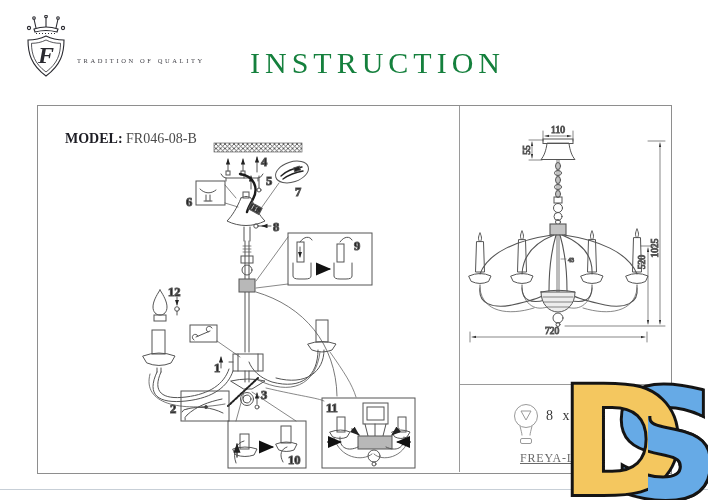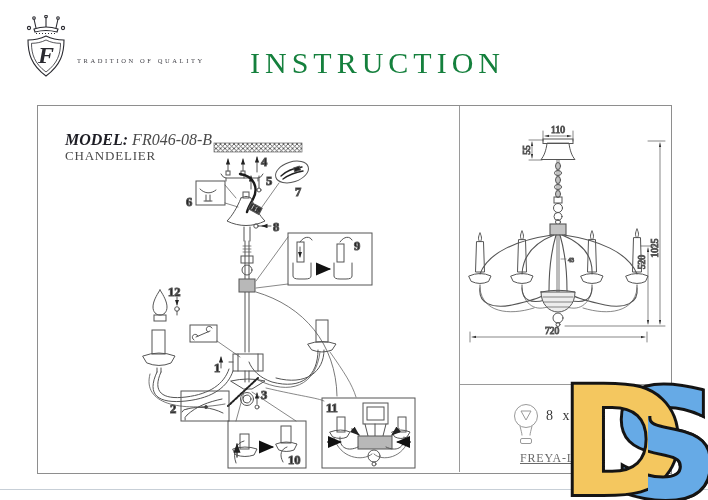--- a/index.html
+++ b/index.html
@@ -9,21 +9,21 @@
   
   #brand-text{left:74px;top:26px;font-size:27px;font-weight:bold;letter-spacing:5px;color:#22222a;}
   #brand-tagline{left:77px;top:57px;font-size:6.5px;letter-spacing:2.6px;color:#3f3f46;}
   #doc-title{left:250px;top:46px;width:220px;text-align:left;font-size:30px;letter-spacing:5px;color:#15803d;}
   
   #main-box{left:37px;top:105px;width:633px;height:367px;border:1px solid #8e8e8e;}
   #v-divider{left:459px;top:106px;width:1px;height:366px;background:#9a9a9a;}
   #h-divider-right{left:460px;top:384px;width:211px;height:1px;background:#9a9a9a;}
   #bottom-rule{left:0;top:489px;width:708px;height:1px;background:#c7cfd7;}
   
-  #model-line{left:65px;top:131px;font-size:16px;color:#4a4a4a;font-style:italic;}
+  #model-line{left:65px;top:131px;font-size:14px;color:#4a4a4a;}
   #model-line b{color:#1d1d24;}
   #category-line{left:65px;top:148px;font-size:13px;letter-spacing:0.8px;color:#4a4a4a;}
   
   #bulb-count{left:546px;top:408px;font-size:14px;letter-spacing:3px;color:#3a3a3a;}
   #footer-code{left:520px;top:451px;font-size:12px;letter-spacing:0.8px;color:#6a6a6a;text-decoration:underline;}
   svg{display:block;}
   svg text.lbl{font-family:"Liberation Serif",serif;font-weight:bold;font-size:12.5px;fill:#161616;}
   svg text.dim{font-family:"Liberation Serif",serif;font-size:9.5px;fill:#333;}
   svg text.dimsm{font-family:"Liberation Serif",serif;font-size:6px;fill:#555;}
   svg text.wm{font-family:"DejaVu Sans",sans-serif;font-weight:bold;font-size:150px;paint-order:stroke fill;stroke-width:6px;}
@@ -56,21 +56,20 @@
 
   <div class="abs" id="main-box"></div>
   <div class="abs" id="v-divider"></div>
   <div class="abs" id="h-divider-right"></div>
   <div class="abs" id="bottom-rule"></div>
 
   <div class="abs" id="model-line">
     <b>MODEL:</b>
     <span>FR046-08-B</span>
   </div>
-  <div class="abs" id="category-line">CHANDELIER</div>
 
   <svg class="abs" style="left:37px;top:105px;" width="422" height="368" viewBox="37 105 422 368" fill="none" stroke="#555" stroke-width="1" stroke-linecap="round">
     <defs>
       <pattern id="xh" width="4.5" height="4.5" patternUnits="userSpaceOnUse">
         <path d="M0,4.5 L4.5,0 M0,0 L4.5,4.5" stroke="#444" stroke-width="0.8"></path>
       </pattern>
       <marker id="arw" markerWidth="7" markerHeight="5" refX="5.5" refY="2.2" orient="auto">
         <path d="M0,0 L6,2.2 L0,4.4 Z" fill="#222" stroke="none"></path>
       </marker>
       <marker id="arwB" markerWidth="8" markerHeight="7" refX="6" refY="3" orient="auto">

